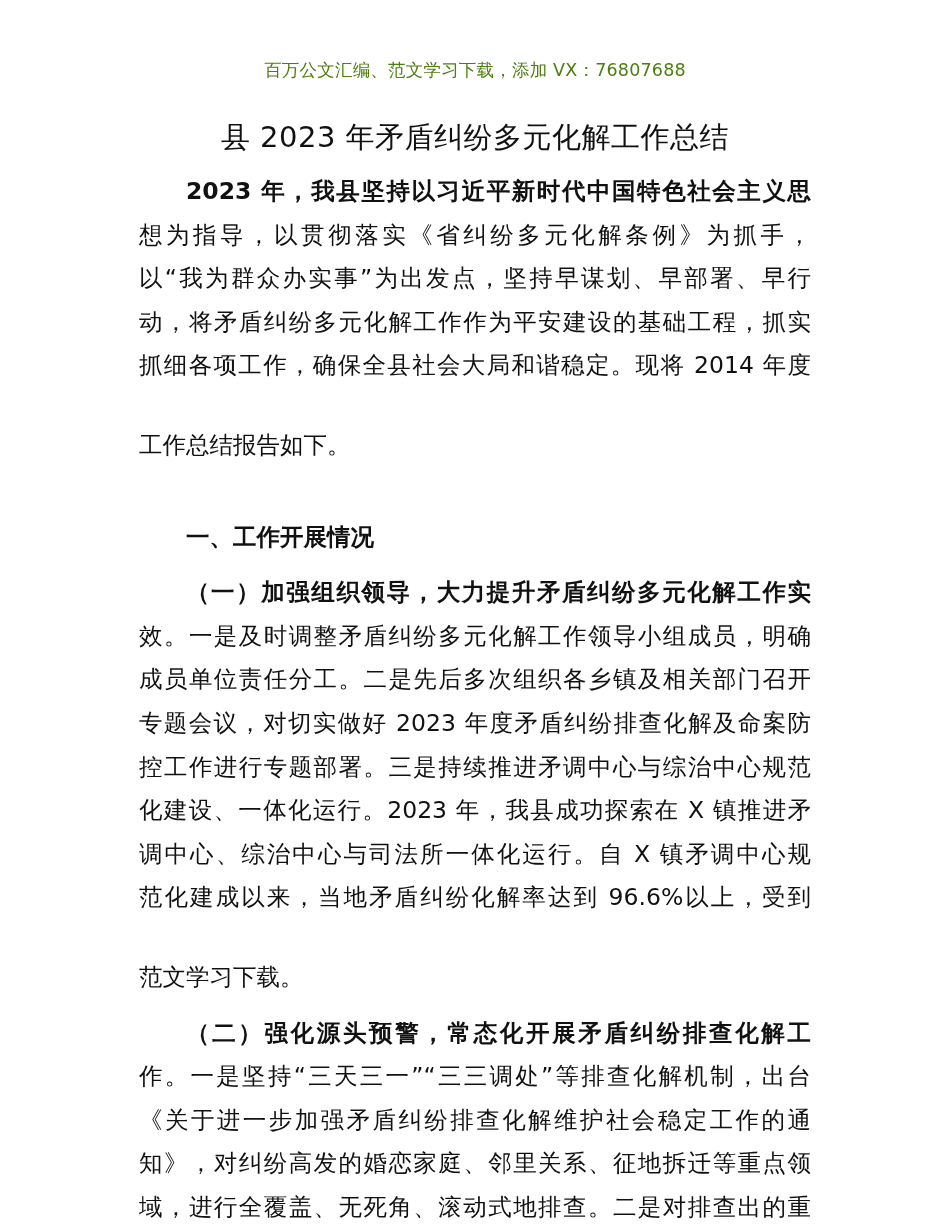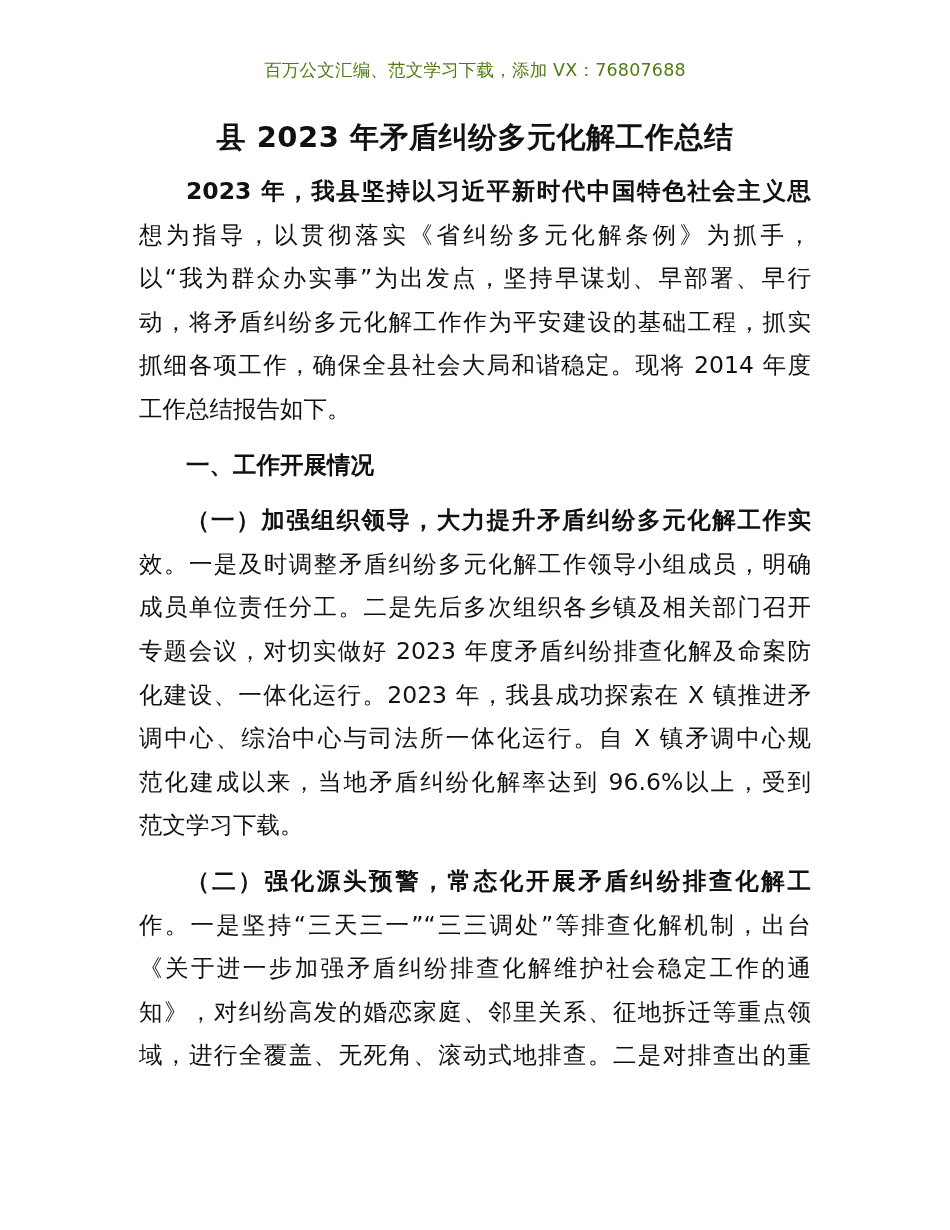--- a/index.html
+++ b/index.html
@@ -48,35 +48,36 @@
       height: 43.6px;
       line-height: 43.6px;
       font-size: 23.5px;
       white-space: nowrap;
       text-align: justify;
       text-align-last: justify;
       overflow: hidden;
     }
     .line.last {
       text-align-last: left;
+      margin-top: 36px;
     }
     .line.indent {
       padding-left: 47px;
       font-weight: bold;
     }
     .para-gap {
       height: 12px;
     }
   </style>
 </head>
 <body>
 
 <div class="watermark">百万公文汇编、范文学习下载，添加 VX：76807688</div>
 
-<h1 class="title" style="margin:0;font-weight:bold;">县 2023 年矛盾纠纷多元化解工作总结</h1>
+<h1 class="title" style="margin:0;font-weight:normal;">县 2023 年矛盾纠纷多元化解工作总结</h1>
 
 <div class="body">
 
   <div>
     <span class="line indent">2023 年，我县坚持以习近平新时代中国特色社会主义思</span>
     <span class="line">想为指导，以贯彻落实《省纠纷多元化解条例》为抓手，</span>
     <span class="line">以“我为群众办实事”为出发点，坚持早谋划、早部署、早行</span>
     <span class="line">动，将矛盾纠纷多元化解工作作为平安建设的基础工程，抓实</span>
     <span class="line">抓细各项工作，确保全县社会大局和谐稳定。现将 2014 年度</span>
     <span class="line last">工作总结报告如下。</span>
@@ -88,20 +89,21 @@
     <span class="line indent last">一、工作开展情况</span>
   </div>
 
   <div class="para-gap"></div>
 
   <div>
     <span class="line indent">（一）加强组织领导，大力提升矛盾纠纷多元化解工作实</span>
     <span class="line">效。一是及时调整矛盾纠纷多元化解工作领导小组成员，明确</span>
     <span class="line">成员单位责任分工。二是先后多次组织各乡镇及相关部门召开</span>
     <span class="line">专题会议，对切实做好 2023 年度矛盾纠纷排查化解及命案防</span>
+    <span class="line">控工作进行专题部署。三是持续推进矛调中心与综治中心规范</span>
     <span class="line">化建设、一体化运行。2023 年，我县成功探索在 X 镇推进矛</span>
     <span class="line">调中心、综治中心与司法所一体化运行。自 X 镇矛调中心规</span>
     <span class="line">范化建成以来，当地矛盾纠纷化解率达到 96.6%以上，受到</span>
     <span class="line last">范文学习下载。</span>
   </div>
 
   <div class="para-gap"></div>
 
   <div>
     <span class="line indent">（二）强化源头预警，常态化开展矛盾纠纷排查化解工</span>

